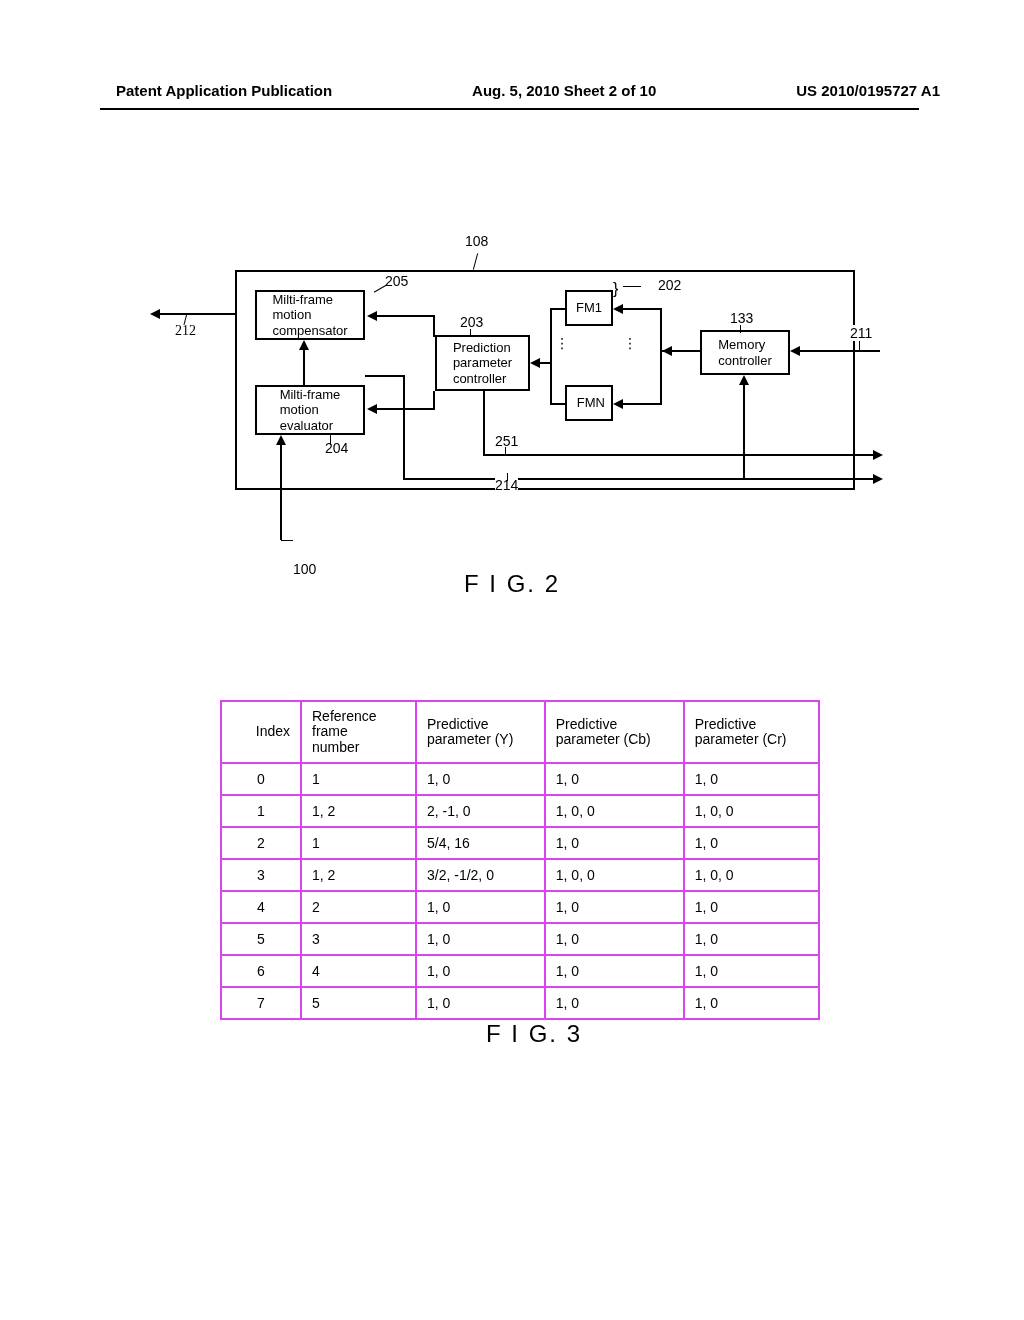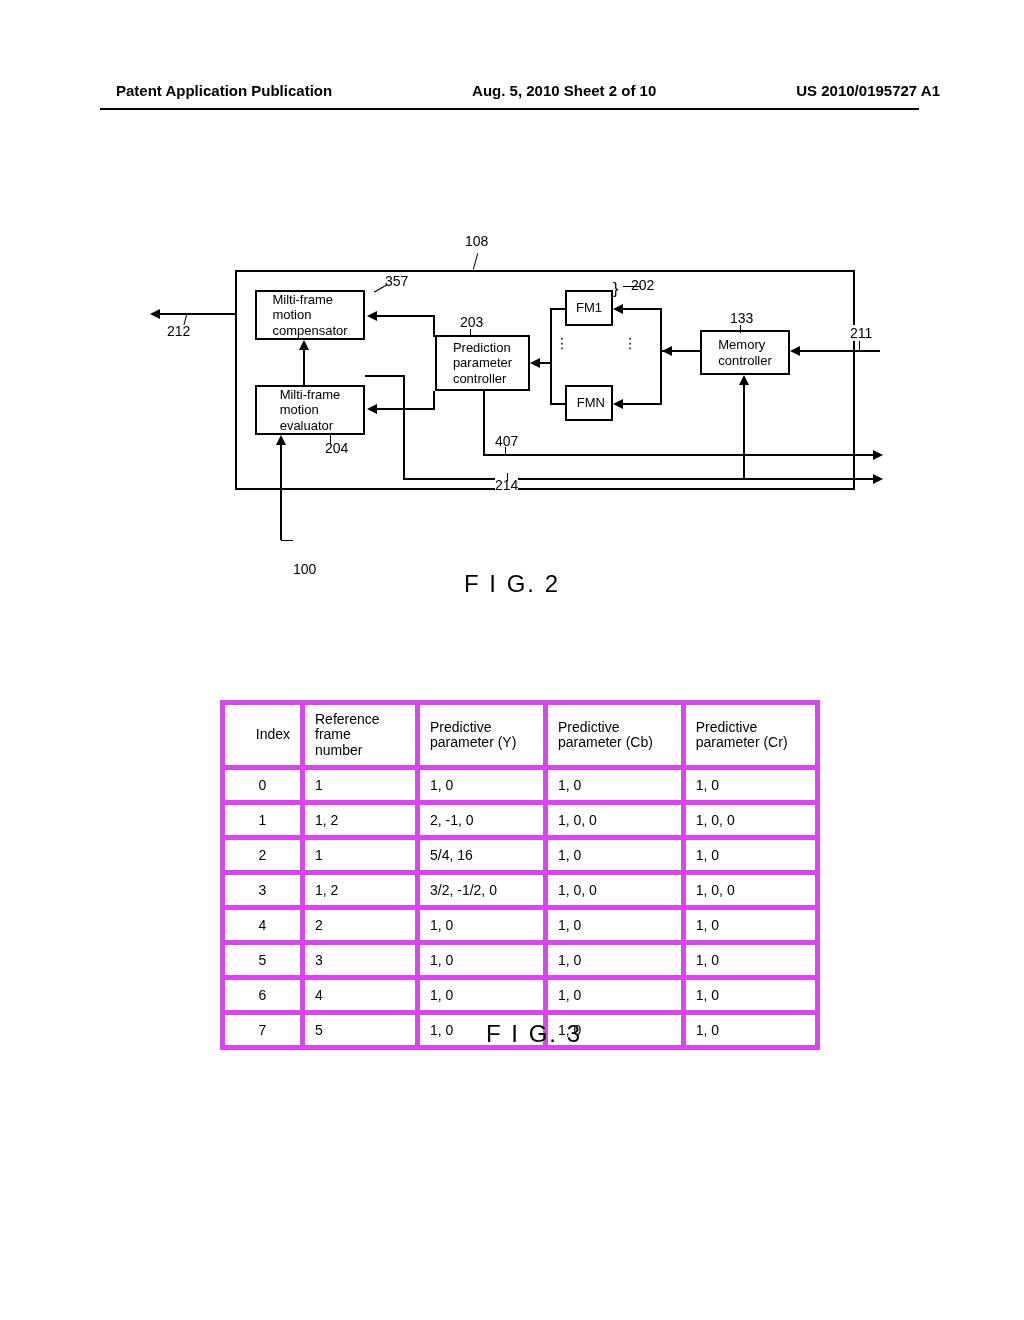--- a/index.html
+++ b/index.html
@@ -107,21 +107,21 @@
       position: absolute;
       top: 700px;
       left: 220px;
       width: 600px;
     }
     table.data {
       border-collapse: collapse;
       width: 100%;
     }
     table.data th, table.data td {
-      border: 5px solid #d946ef;
+      border: 2px solid #d946ef;
       padding: 7px 10px;
       text-align: left;
       font-size: 14px;
       font-weight: normal;
     }
     table.data th {
       font-weight: normal;
       line-height: 1.1;
     }
     table.data th:first-child {
@@ -161,26 +161,26 @@
     <div class="box" style="left:90px; top:55px; width:620px; height:220px;"></div>
 
     <div class="label" style="left:320px; top:18px;">108</div>
     <div class="tick-lead" style="left:330px; top:38px; width:1px; height:17px; transform: rotate(15deg);"></div>
 
     <div class="box" style="left:110px; top:75px; width:110px; height:50px;">
       <span style="white-space: pre-line;">Milti-frame
 motion
 compensator</span>
     </div>
-    <div class="label" style="left:240px; top:58px;">357</div>
+    <div class="label" style="left:240px; top:58px;">205</div>
     <div class="tick-lead" style="left:228px; top:73px; width:15px; transform: rotate(-30deg);"></div>
 
     <div class="arrow-line" style="left:15px; top:98px; width:75px; height:2px;"></div>
     <div class="arrowhead arrow-left" style="left:5px; top:94px;"></div>
-    <div class="label" style="left:22px; top:108px;">212</div>
+    <div class="label" style="left:30px; top:108px;font-family:Liberation Serif, serif;">212</div>
     <div class="tick-lead" style="left:40px; top:98px; width:1px; height:12px; transform: rotate(15deg);"></div>
 
     <div class="box" style="left:110px; top:170px; width:110px; height:50px;">
       <span style="white-space: pre-line;">Milti-frame
 motion
 evaluator</span>
     </div>
     <div class="label" style="left:180px; top:225px;">204</div>
     <div class="tick-lead" style="left:185px; top:220px; width:1px; height:10px;"></div>
 
@@ -197,21 +197,21 @@
     </div>
 
     <div class="box center" style="left:420px; top:170px; width:48px; height:36px;justify-content:flex-end;">
       <span>FMN</span>
     </div>
 
     <div class="dots" style="left:410px; top:125px;">⋮</div>
     <div class="dots" style="left:478px; top:125px;">⋮</div>
 
     <div class="bracket" style="left:468px; top:65px; font-size:16px;">}</div>
-    <div class="label" style="left:486px; top:62px;">202</div>
+    <div class="label" style="left:513px; top:62px;">202</div>
     <div class="arrow-line" style="left:478px; top:71px; width:18px; height:1px;"></div>
 
     <div class="box" style="left:555px; top:115px; width:90px; height:45px;">
       <span style="white-space: pre-line;">Memory
 controller</span>
     </div>
     <div class="label" style="left:585px; top:95px;">133</div>
     <div class="tick-lead" style="left:595px; top:110px; width:1px; height:8px;"></div>
 
     <div class="arrow-line" style="left:655px; top:135px; width:80px; height:2px;"></div>
@@ -246,21 +246,21 @@
     <div class="arrowhead arrow-up" style="left:154px; top:125px;"></div>
 
     <div class="arrow-line" style="left:135px; top:230px; width:2px; height:95px;"></div>
     <div class="arrowhead arrow-up" style="left:131px; top:220px;"></div>
     <div class="label" style="left:148px; top:318px;margin-top:28px;">100</div>
     <div class="tick-lead" style="left:136px; top:325px; width:12px; height:1px;"></div>
 
     <div class="arrow-line" style="left:338px; top:176px; width:2px; height:65px;"></div>
     <div class="arrow-line" style="left:338px; top:239px; width:390px; height:2px;"></div>
     <div class="arrowhead arrow-right" style="left:728px; top:235px;"></div>
-    <div class="label" style="left:350px; top:218px;">407</div>
+    <div class="label" style="left:350px; top:218px;">251</div>
     <div class="tick-lead" style="left:360px; top:232px; width:1px; height:8px;"></div>
 
     <div class="arrow-line" style="left:258px; top:160px; width:2px; height:105px;"></div>
     <div class="arrow-line" style="left:220px; top:160px; width:38px; height:2px;"></div>
     <div class="arrow-line" style="left:258px; top:263px; width:470px; height:2px;"></div>
     <div class="arrowhead arrow-right" style="left:728px; top:259px;"></div>
     <div class="label" style="left:350px; top:245px;margin-top:17px;">214</div>
     <div class="tick-lead" style="left:362px; top:258px; width:1px; height:8px;"></div>
 
     <div class="arrow-line" style="left:598px; top:170px; width:2px; height:95px;"></div>

